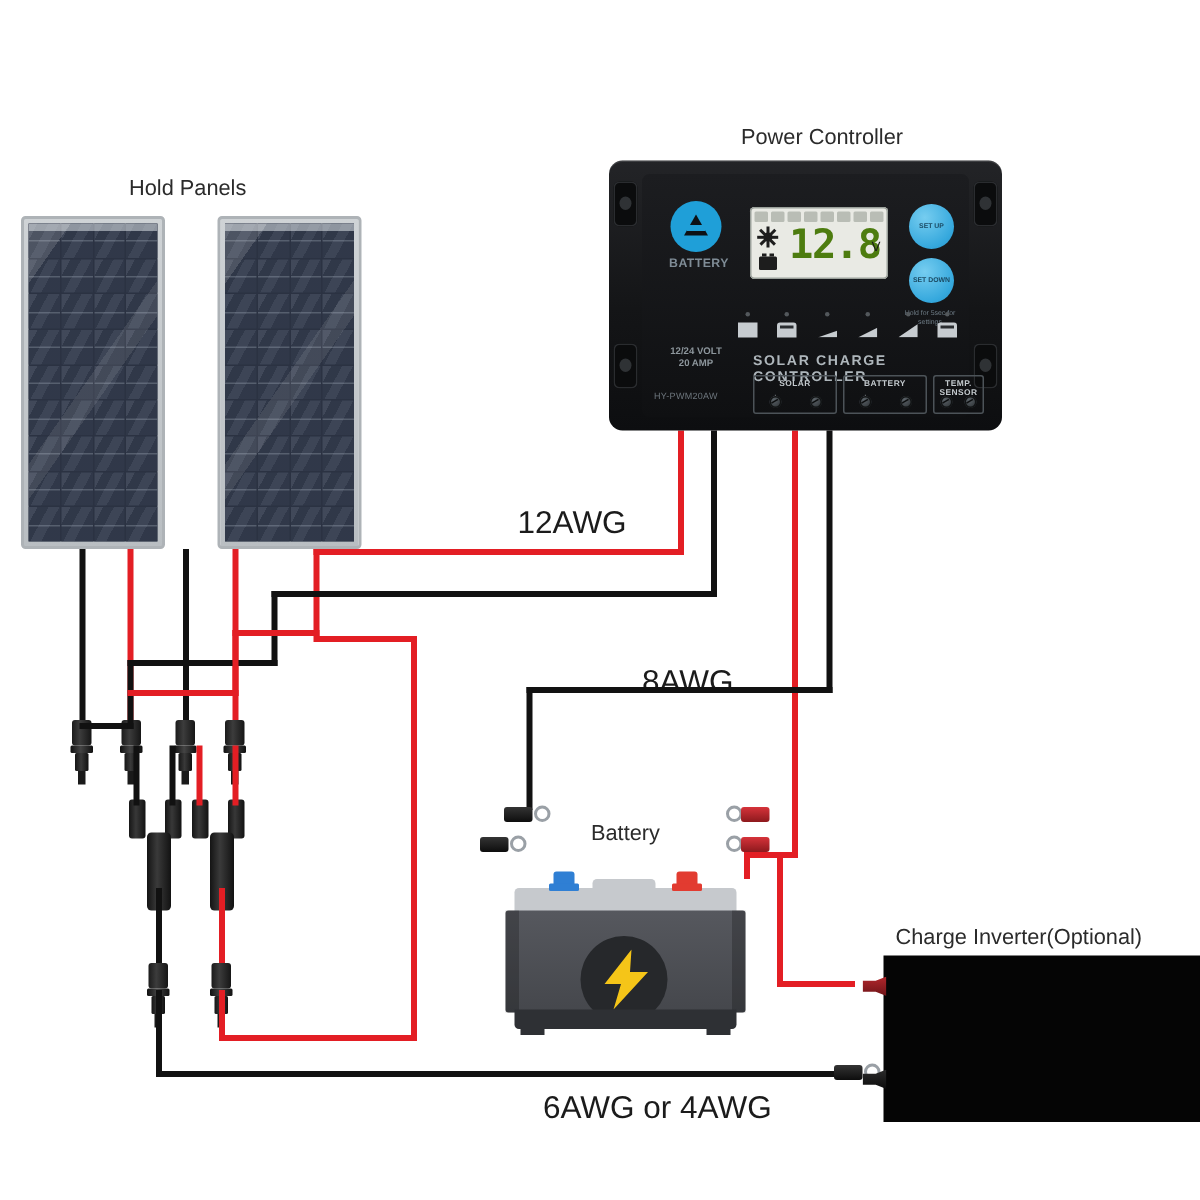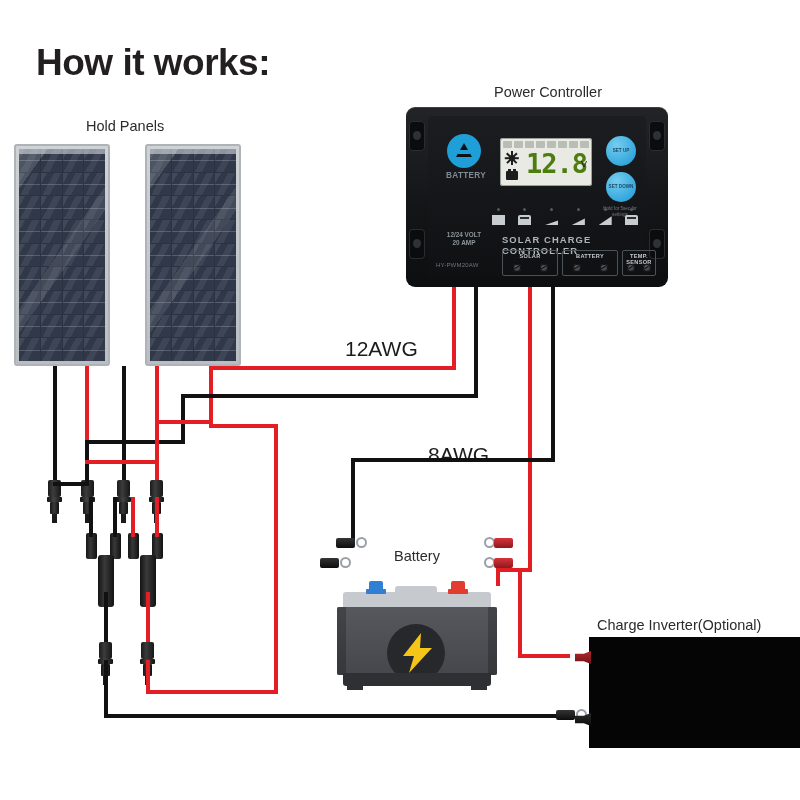--- a/index.html
+++ b/index.html
@@ -378,28 +378,28 @@
     position:absolute; width: 19px; height: 10px; border-radius: 2px;
   }
   .boot-black { background: linear-gradient(180deg,#343434,#0d0d0d); }
   .boot-red   { background: linear-gradient(180deg,#d6333a,#8d191d); }
 </style>
 </head>
 <body>
 
 <div id="stage">
 
-  <div class="abs" id="title">How it works:</div>
   <div class="abs caption" id="cap-panels">Hold Panels</div>
   <div class="abs caption" id="cap-controller">Power Controller</div>
   <div class="abs caption" id="cap-battery">Battery</div>
   <div class="abs caption" id="cap-inverter">Charge Inverter(Optional)</div>
 
   <div class="abs awg" id="awg-12">12AWG</div>
   <div class="abs awg" id="awg-8">8AWG</div>
+  <div class="abs awg" id="awg-64">6AWG or 4AWG</div>
 
   <div class="abs panel" id="panel-1">
     <div class="panel-glass">
       <div class="cell"></div>
         <div class="cell"></div>
         <div class="cell"></div>
         <div class="cell"></div>
       <div class="cell"></div>
         <div class="cell"></div>
         <div class="cell"></div>

